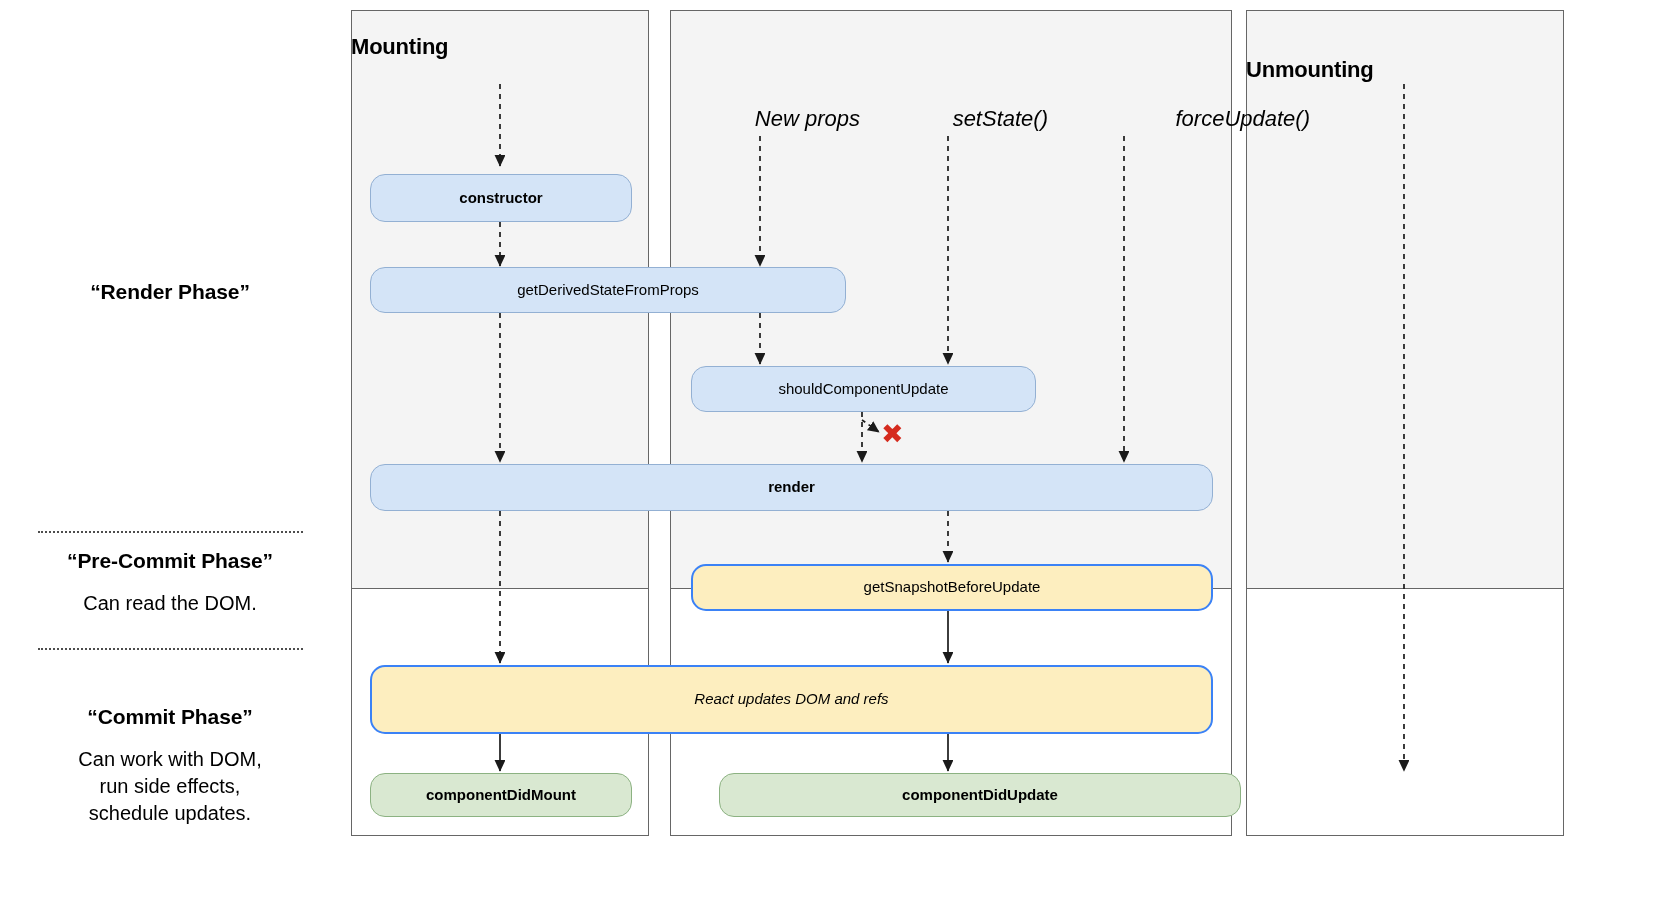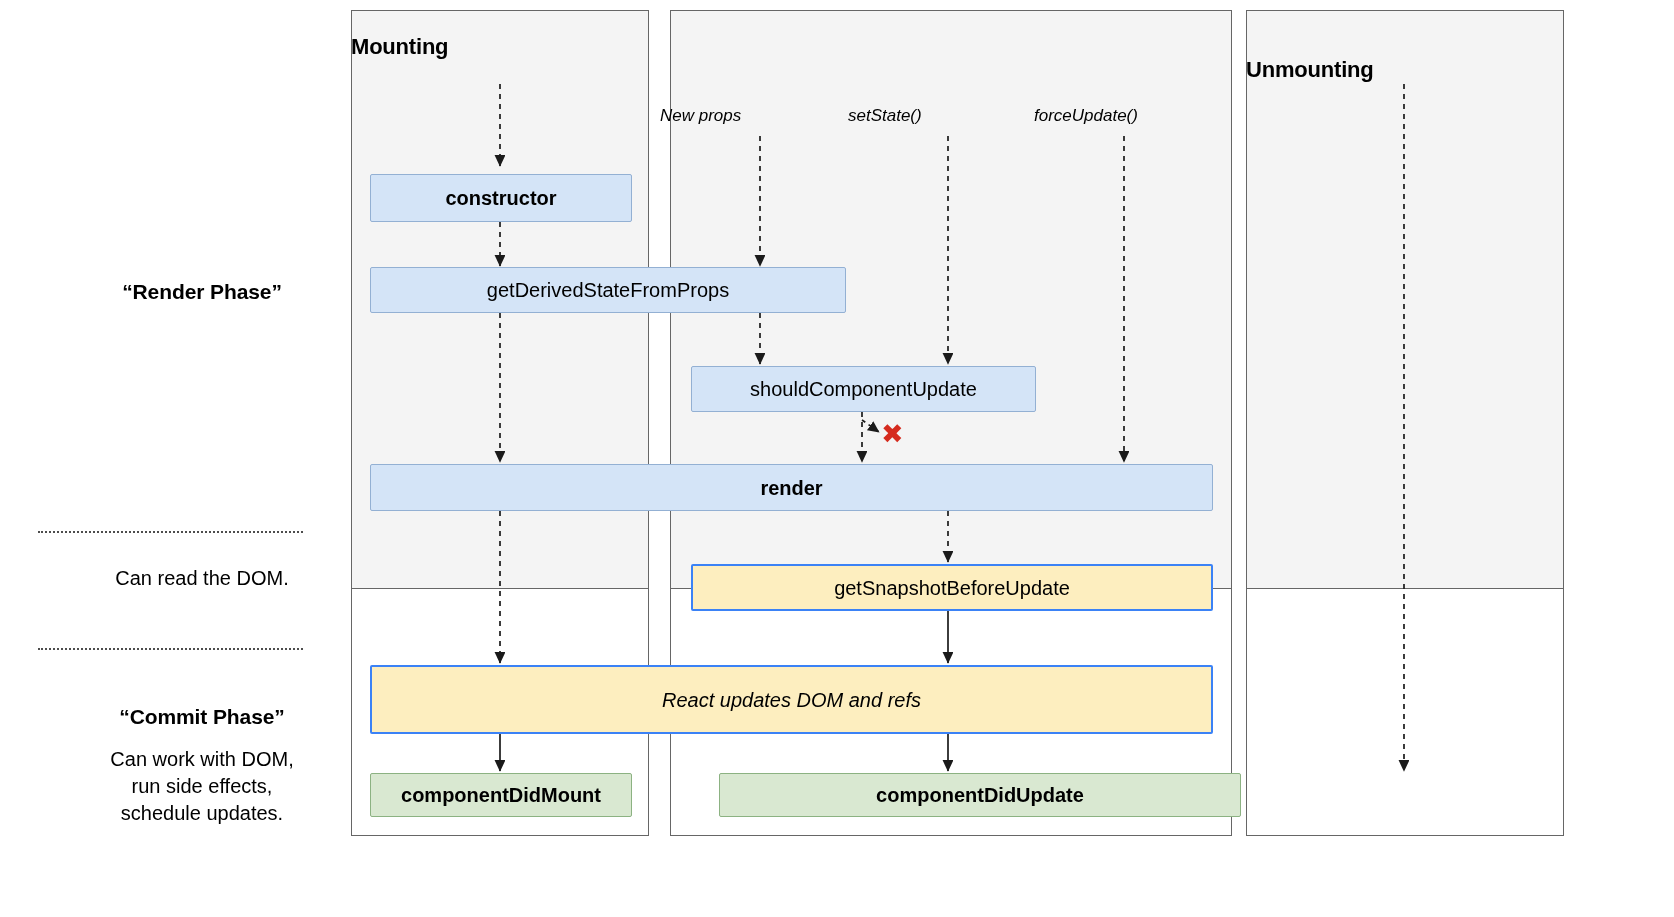--- a/index.html
+++ b/index.html
@@ -7,21 +7,21 @@
   body{
     width:1674px;height:917px;
     background:#ffffff;
     font-family:"Liberation Sans", sans-serif;
     color:#000000;
     overflow:hidden;
   }
   #stage{position:relative;width:1674px;height:917px;}
 
   
-  .legend{position:absolute;left:0;width:340px;text-align:center;padding-left:32px;}
+  .legend{position:absolute;left:0;width:340px;text-align:center;}
   .legend-title{
     font-size:21px;font-weight:bold;letter-spacing:-0.1px;line-height:1.2;
   }
   .legend-body{
     font-size:20px;font-weight:normal;line-height:1.35;margin-top:17px;
   }
   .legend-rule{
     position:absolute;left:38px;width:265px;height:0;
     border-top:2px dotted #4d4d4d;
   }
@@ -30,30 +30,30 @@
   .lane{position:absolute;border:1px solid #666666;box-sizing:border-box;}
   .lane-render{background:#f4f4f4;}
   .lane-commit{background:#ffffff;}
   .lane-title{
     position:absolute;width:100%;
     font-size:22px;font-weight:bold;letter-spacing:-0.2px;
   }
 
   
   .trigger{
-    position:absolute;text-align:left;
-    font-size:17px;font-style:italic;white-space:nowrap;
+    position:absolute;text-align:right;
+    font-size:22px;font-style:italic;white-space:nowrap;
   }
 
   
   .node{
     position:absolute;box-sizing:border-box;
-    border-radius:2px;
+    border-radius:15px;
     display:flex;align-items:center;justify-content:center;
-    font-size:20px;line-height:1.1;text-align:center;
+    font-size:15px;line-height:1.1;text-align:center;
     padding:0 10px;
   }
   .node.blue{background:#d4e4f7;border:1px solid #93b0d3;}
   .node.yellow{background:#fdeebf;border:2px solid #3b82f6;}
   .node.green{background:#d9e8d1;border:1px solid #8cb282;}
   .node.bold{font-weight:bold;}
   .node.italic{font-style:italic;}
 
   
   .conn{position:absolute;}
@@ -85,35 +85,36 @@
   <div class="lane-title" style="left:351px;top:34px;width:298px;">Mounting</div>
   <div class="lane-title" style="left:1246px;top:34px;width:318px;margin-top:23px;">Unmounting</div>
 
   <div class="legend" style="top:279px;">
     <div class="legend-title">“Render Phase”</div>
   </div>
 
   <div class="legend-rule" style="top:531px;"></div>
 
   <div class="legend" style="top:548px;">
+    <div class="legend-title">“Pre-Commit Phase”</div>
     <div class="legend-body" style="white-space:pre-line;">Can read the DOM.</div>
   </div>
 
   <div class="legend-rule" style="top:648px;"></div>
 
   <div class="legend" style="top:704px;">
     <div class="legend-title">“Commit Phase”</div>
     <div class="legend-body" style="white-space:pre-line;">Can work with DOM,
 run side effects,
 schedule updates.</div>
   </div>
 
   <div class="trigger" style="left:660px;top:106px;width:200px;">New props</div>
   <div class="trigger" style="left:848px;top:106px;width:200px;">setState()</div>
-  <div class="trigger" style="left:1034px;top:106px;width:230px;">forceUpdate()</div>
+  <div class="trigger" style="left:1080px;top:106px;width:230px;">forceUpdate()</div>
 
   <div class="conn" style="left:0;top:0;width:1674px;height:917px;">
     <svg width="1674" height="917" viewBox="0 0 1674 917">
       <defs>
         <marker id="ah" markerWidth="9" markerHeight="9" refX="6.4" refY="3.2" orient="auto" markerUnits="strokeWidth">
           <path d="M0,0 L6.8,3.2 L0,6.4 z" fill="#1a1a1a"></path>
         </marker>
         <marker id="ah2" markerWidth="9" markerHeight="9" refX="6.4" refY="3.2" orient="auto" markerUnits="strokeWidth">
           <path d="M0,0 L6.8,3.2 L0,6.4 z" fill="#1a1a1a"></path>
         </marker>

